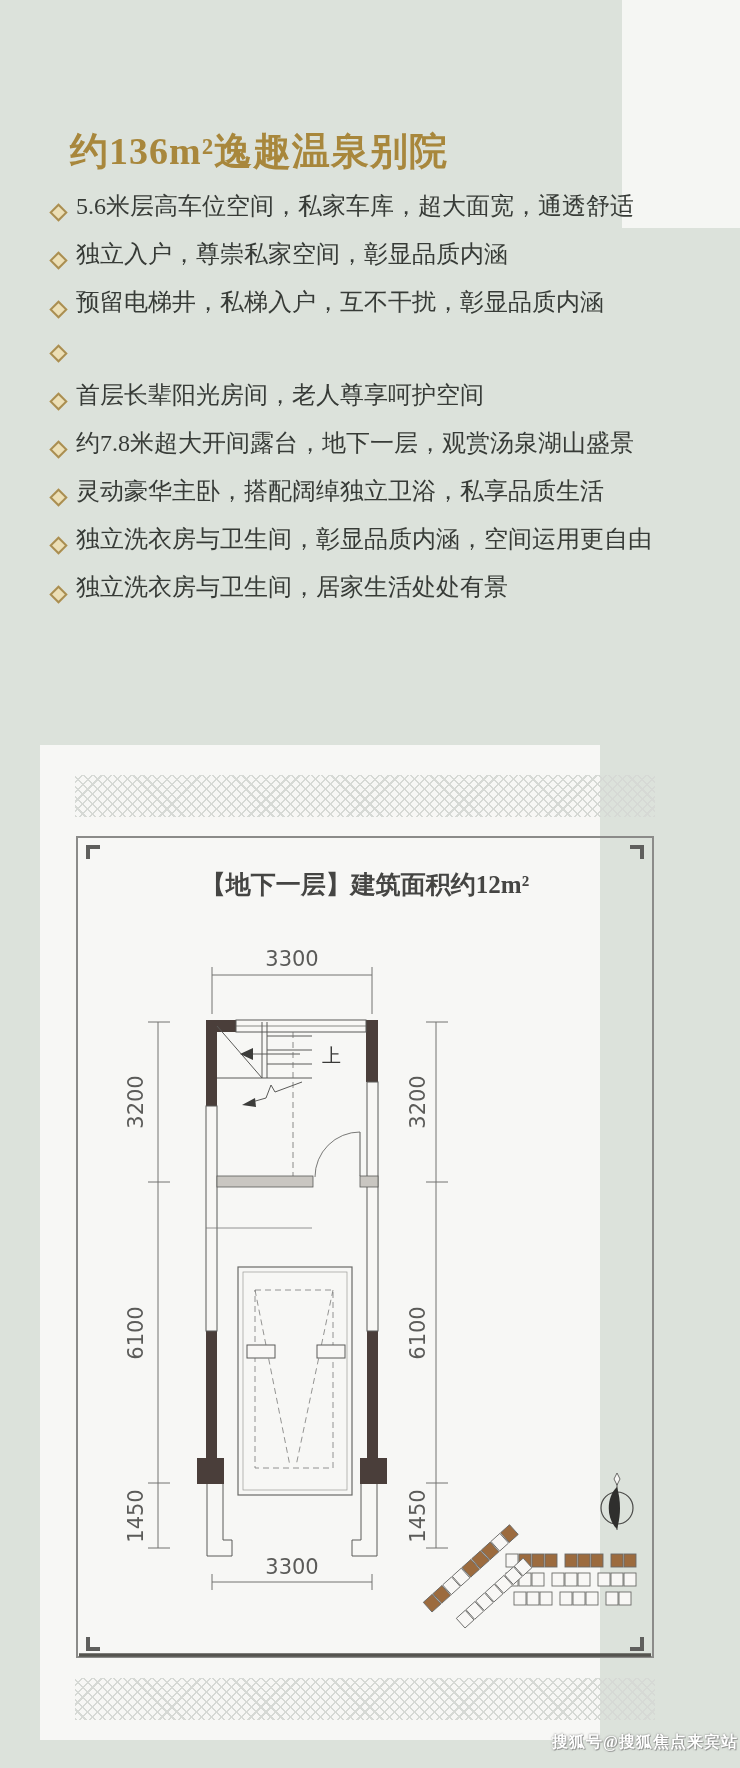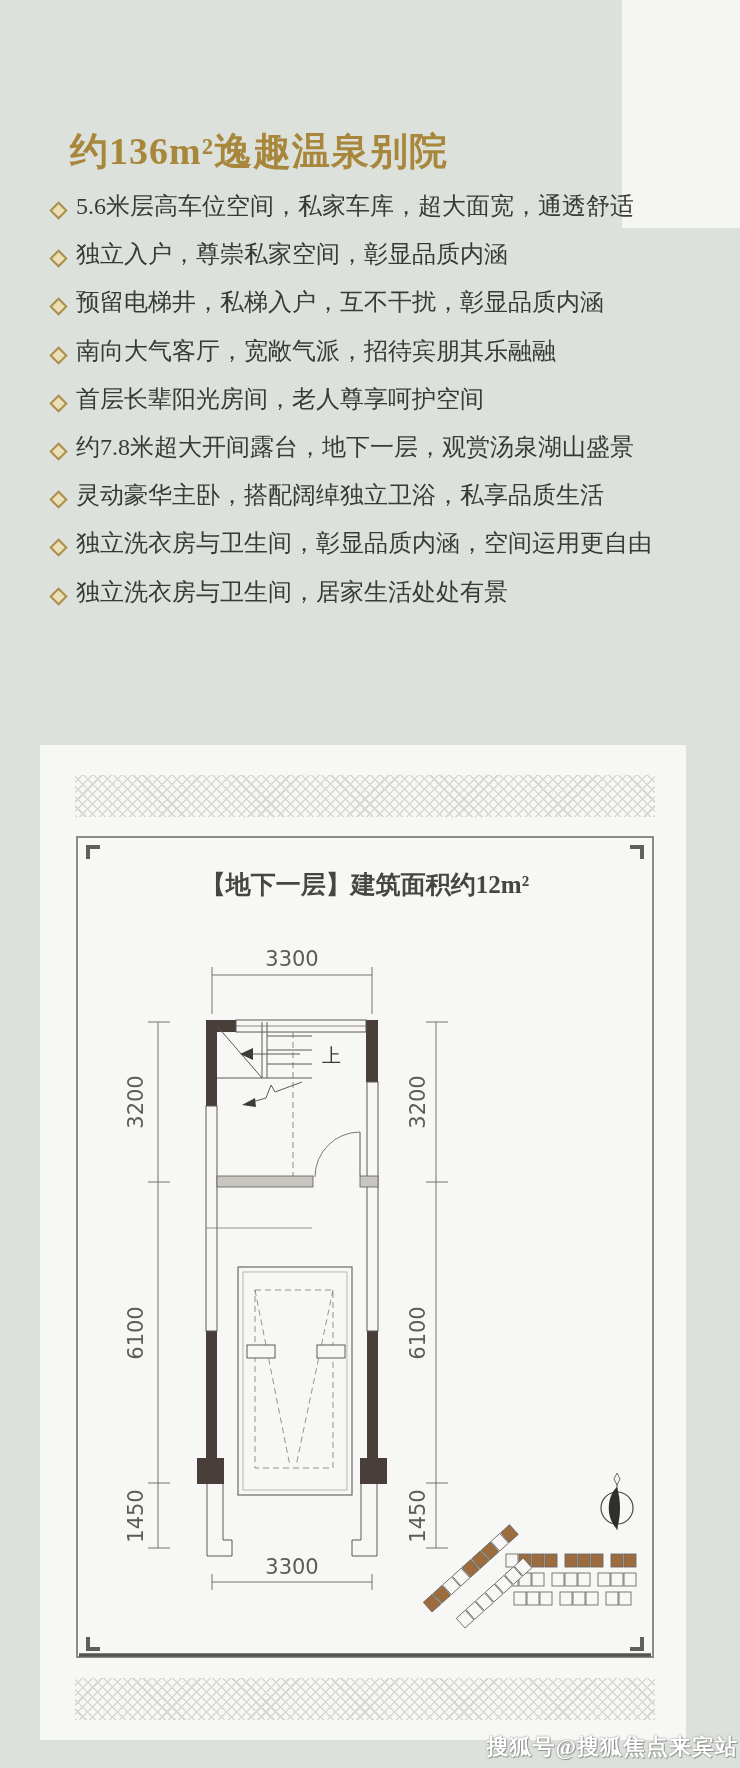--- a/index.html
+++ b/index.html
@@ -2,33 +2,33 @@
 <html><head>
 <meta charset="utf-8">
 <style>
   html,body{margin:0;padding:0;}
   .canvas{position:relative;width:740px;height:1768px;background:#dce2db;overflow:hidden;
           font-family:"Liberation Serif","DejaVu Serif",serif;}
   .corner-block{position:absolute;left:622px;top:0;width:118px;height:228px;background:#f5f6f3;}
   .headline{position:absolute;left:56px;top:112px;margin:14px;font-size:38px;font-weight:bold;
             color:#a8873c;letter-spacing:1px;white-space:nowrap;}
   .features{position:absolute;left:52px;top:194px;width:620px;list-style:none;margin:0;padding:0;}
-  .features li{display:flex;align-items:center;gap:11px;font-size:24px;color:#373b37;
+  .features li{display:flex;align-items:flex-end;gap:11px;font-size:24px;color:#373b37;
                margin-bottom:23px;line-height:1.05;white-space:nowrap;}
   .bullet{flex:0 0 auto;width:9px;height:9px;margin-top:8px;transform:rotate(45deg);
           background:#ecdfb6;border:2px solid #a98e52;}
-  .panel{position:absolute;left:40px;top:745px;width:646px;height:995px;background:#f7f7f5;}
+  .panel{position:absolute;left:40px;top:745px;width:560px;height:995px;background:#f7f7f5;}
   .hatch{position:absolute;left:35px;width:580px;height:42px;
     background-image:
       repeating-linear-gradient(45deg,#d6d9d5 0,#d6d9d5 1.5px,transparent 1.5px,transparent 7px),
       repeating-linear-gradient(-45deg,#d6d9d5 0,#d6d9d5 1.5px,transparent 1.5px,transparent 7px);}
   .hatch.top{top:30px}
   .hatch.bottom{top:933px}
   .plan-svg{position:absolute;left:35px;top:90px;width:580px;height:827px;}
-  .watermark{position:absolute;right:2px;top:1732px;font-size:22px;font-weight:bold;color:#ffffff;
+  .watermark{position:absolute;right:2px;top:1732px;font-size:16px;font-weight:bold;color:#ffffff;
              letter-spacing:1px;white-space:nowrap;
              text-shadow:0 0 2px rgba(110,110,110,.9),1px 1px 0 rgba(130,130,130,.65);}
   svg text{user-select:none;}
   .dim-text{font-family:"DejaVu Sans","Liberation Sans",sans-serif;fill:#5b5b59;font-size:21px;}
   .plan-title{font-family:"Liberation Serif","DejaVu Serif",serif;fill:#454543;font-size:25px;font-weight:bold;}
   .stair-text{font-family:"Liberation Serif","DejaVu Serif",serif;fill:#3a3a38;font-size:19px;}
 </style>
 </head>
 <body>
 
@@ -46,21 +46,20 @@
     <li>
         <span class="bullet"></span>
         <span>独立入户，尊崇私家空间，彰显品质内涵</span>
       </li>
     <li>
         <span class="bullet"></span>
         <span>预留电梯井，私梯入户，互不干扰，彰显品质内涵</span>
       </li>
     <li>
         <span class="bullet"></span>
-        <span>南向大气客厅，宽敞气派，招待宾朋其乐融融</span>
       </li>
     <li>
         <span class="bullet"></span>
         <span>首层长辈阳光房间，老人尊享呵护空间</span>
       </li>
     <li>
         <span class="bullet"></span>
         <span>约7.8米超大开间露台，地下一层，观赏汤泉湖山盛景</span>
       </li>
     <li>

